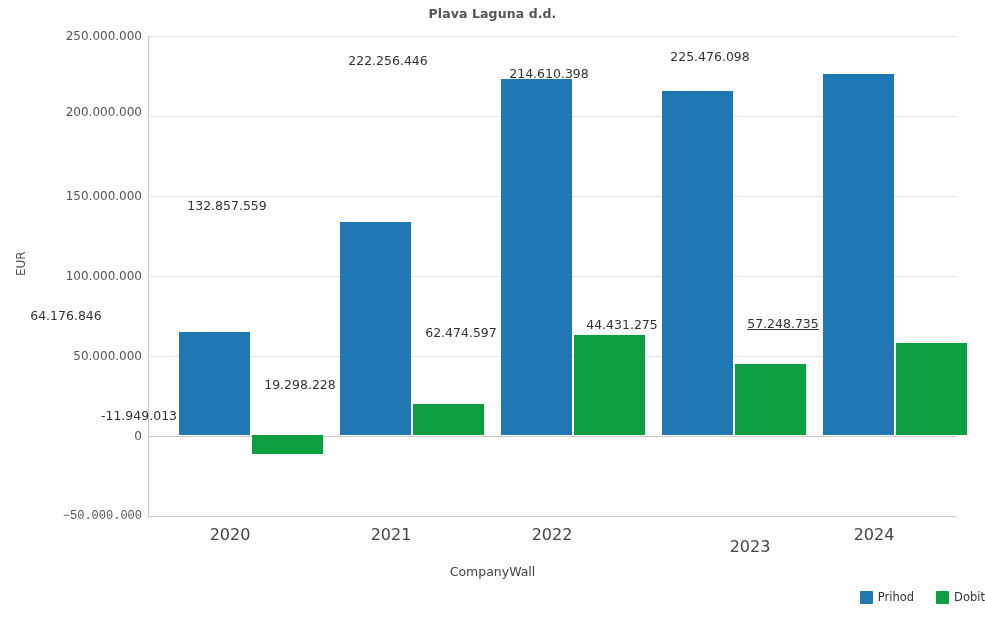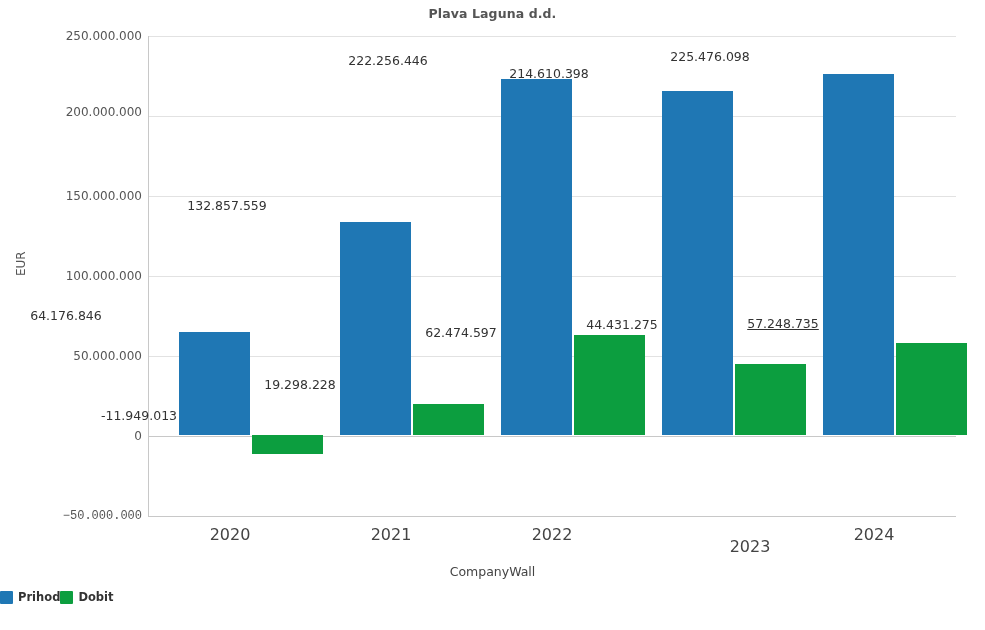--- a/index.html
+++ b/index.html
@@ -103,25 +103,25 @@
     text-align: center;
     width: 160px;
     transform: translateX(-50%);
   }
   #legend {
     position: absolute;
     top: 590px;
     left: 0;
     width: 985px;
     display: flex;
-    justify-content: flex-start;
+    justify-content: flex-end;
     align-items: center;
+    gap: 22px;
     font-size: 11.5px;
     color: #333333;
-    font-weight: bold;
   }
   .legend-item {
     display: flex;
     align-items: center;
     gap: 5px;
   }
   .legend-swatch {
     width: 13px;
     height: 13px;
     border-radius: 1px;

